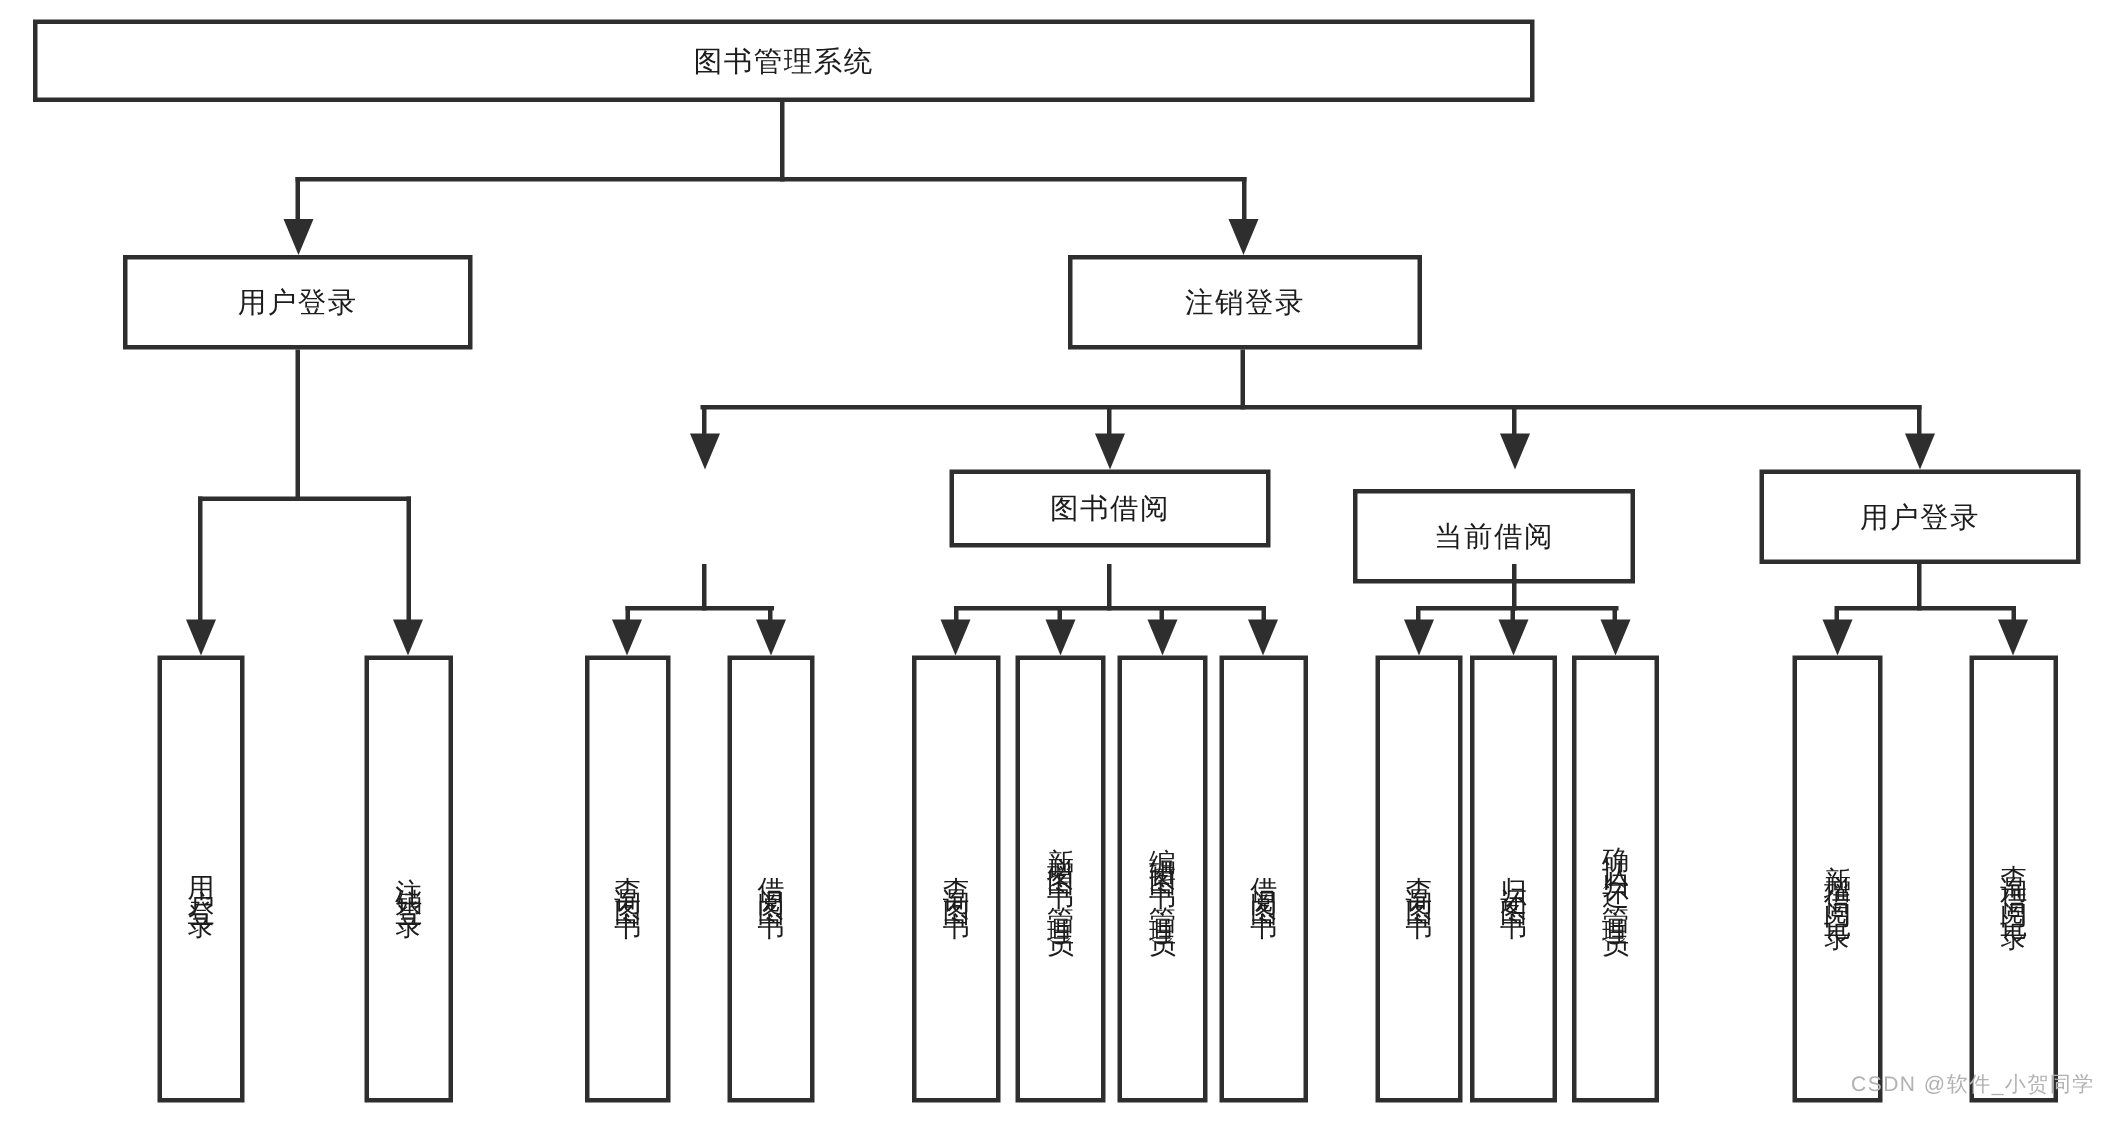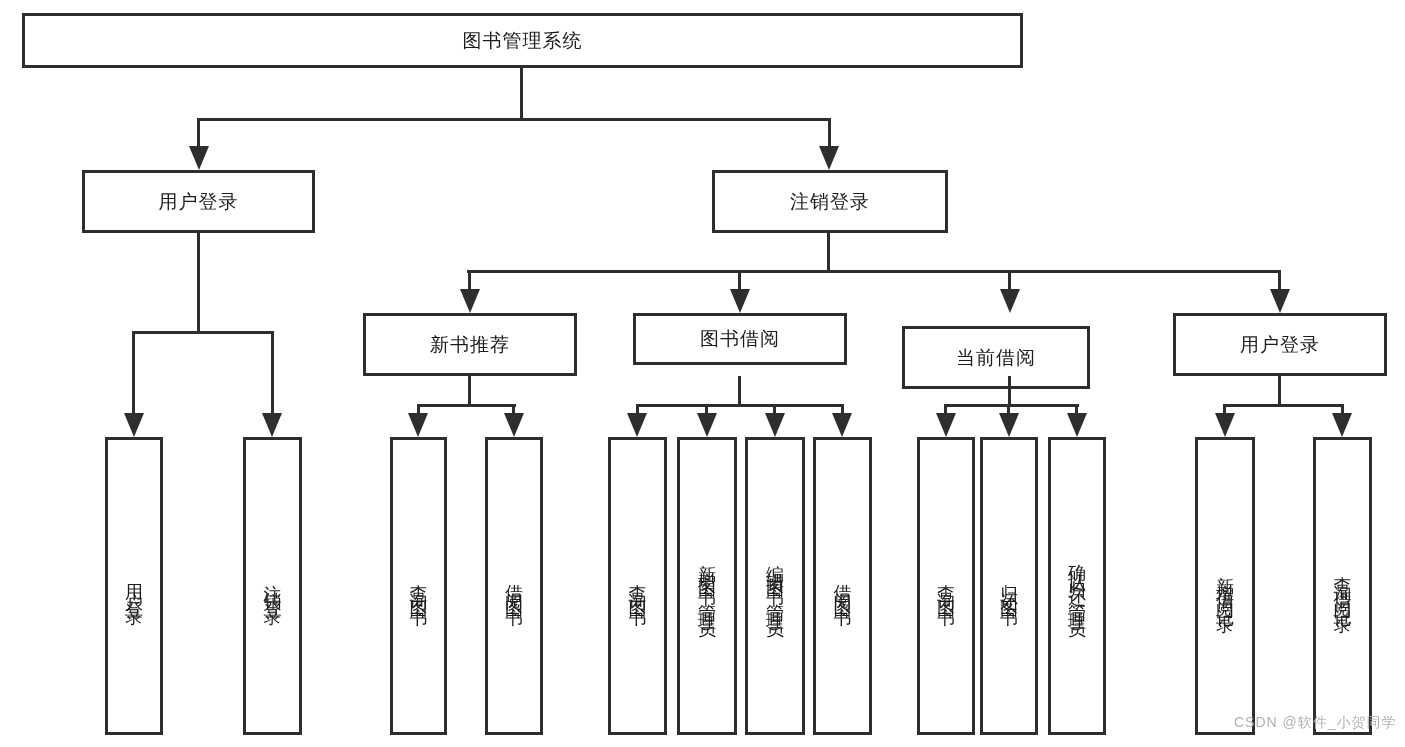--- a/index.html
+++ b/index.html
@@ -60,21 +60,20 @@
 </head>
 <body>
 
 <div class="canvas">
 
   <div class="box" style="left:22px;top:13px;width:1001px;height:55px;">图书管理系统</div>
 
   <div class="box" style="left:82px;top:170px;width:233px;height:63px;">用户登录</div>
   <div class="box" style="left:712px;top:170px;width:236px;height:63px;">注销登录</div>
 
-  <div class="box" style="left:363px;top:313px;width:214px;height:63px;">新书推荐</div>
   <div class="box" style="left:633px;top:313px;width:214px;height:52px;">图书借阅</div>
   <div class="box" style="left:902px;top:326px;width:188px;height:63px;">当前借阅</div>
   <div class="box" style="left:1173px;top:313px;width:214px;height:63px;">用户登录</div>
 
   <div class="vbox" style="left:105px;top:437px;width:58px;height:298px;">用户登录</div>
   <div class="vbox" style="left:243px;top:437px;width:59px;height:298px;">注销登录</div>
 
   <div class="vbox" style="left:390px;top:437px;width:57px;height:298px;">查询图书</div>
   <div class="vbox" style="left:485px;top:437px;width:58px;height:298px;">借阅图书</div>
 

